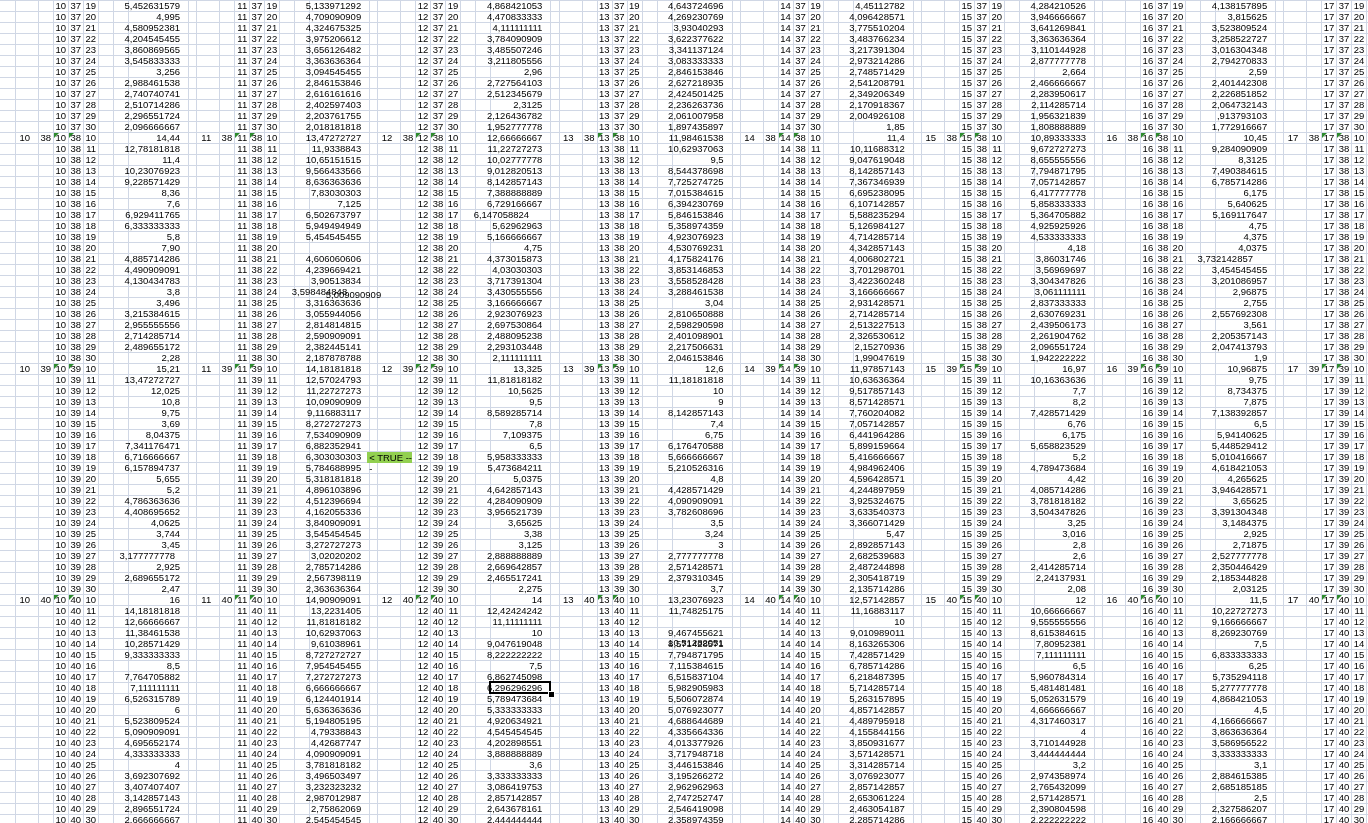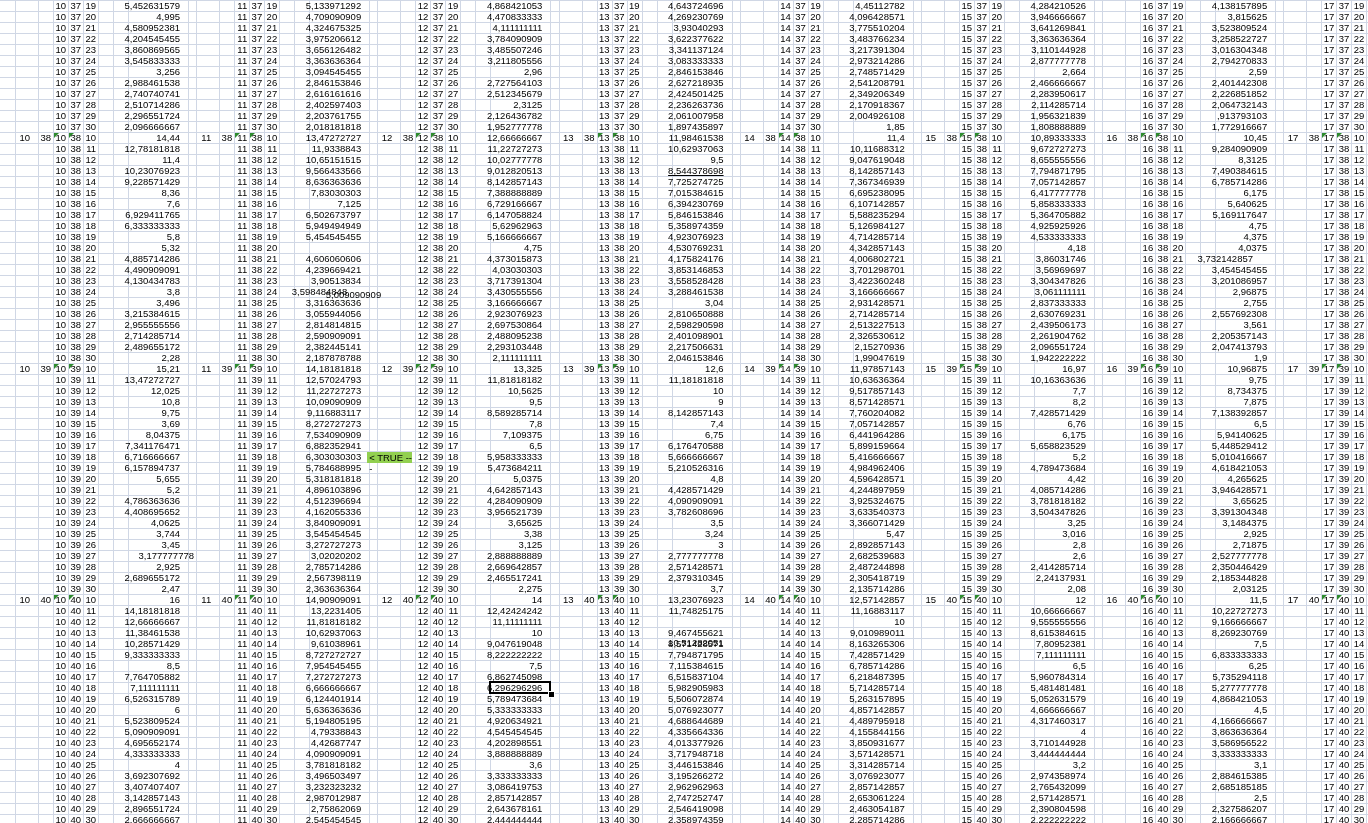--- a/index.html
+++ b/index.html
@@ -251,21 +251,21 @@
     <div class="cell r" style="left: 68px; top: 220px; width: 13px;">38</div>
     <div class="cell r" style="left: 83px; top: 220px; width: 13px;">18</div>
     <div class="cell r" style="left: 98px; top: 220px; width: 82px;">6,333333333</div>
     <div class="cell r" style="left: 53px; top: 231px; width: 13px;">10</div>
     <div class="cell r" style="left: 68px; top: 231px; width: 13px;">38</div>
     <div class="cell r" style="left: 83px; top: 231px; width: 13px;">19</div>
     <div class="cell r" style="left: 98px; top: 231px; width: 82px;">5,8</div>
     <div class="cell r" style="left: 53px; top: 242px; width: 13px;">10</div>
     <div class="cell r" style="left: 68px; top: 242px; width: 13px;">38</div>
     <div class="cell r" style="left: 83px; top: 242px; width: 13px;">20</div>
-    <div class="cell r" style="left: 98px; top: 242px; width: 82px;">5,32</div>
+    <div class="cell r" style="left: 98px; top: 242px; width: 82px;">7,90</div>
     <div class="cell r" style="left: 53px; top: 253px; width: 13px;">10</div>
     <div class="cell r" style="left: 68px; top: 253px; width: 13px;">38</div>
     <div class="cell r" style="left: 83px; top: 253px; width: 13px;">21</div>
     <div class="cell r" style="left: 98px; top: 253px; width: 82px;">4,885714286</div>
     <div class="cell r" style="left: 53px; top: 264px; width: 13px;">10</div>
     <div class="cell r" style="left: 68px; top: 264px; width: 13px;">38</div>
     <div class="cell r" style="left: 83px; top: 264px; width: 13px;">22</div>
     <div class="cell r" style="left: 98px; top: 264px; width: 82px;">4,490909091</div>
     <div class="cell r" style="left: 53px; top: 275px; width: 13px;">10</div>
     <div class="cell r" style="left: 68px; top: 275px; width: 13px;">38</div>
@@ -367,21 +367,21 @@
     <div class="cell r" style="left: 68px; top: 528px; width: 13px;">39</div>
     <div class="cell r" style="left: 83px; top: 528px; width: 13px;">25</div>
     <div class="cell r" style="left: 98px; top: 528px; width: 82px;">3,744</div>
     <div class="cell r" style="left: 53px; top: 539px; width: 13px;">10</div>
     <div class="cell r" style="left: 68px; top: 539px; width: 13px;">39</div>
     <div class="cell r" style="left: 83px; top: 539px; width: 13px;">26</div>
     <div class="cell r" style="left: 98px; top: 539px; width: 82px;">3,45</div>
     <div class="cell r" style="left: 53px; top: 550px; width: 13px;">10</div>
     <div class="cell r" style="left: 68px; top: 550px; width: 13px;">39</div>
     <div class="cell r" style="left: 83px; top: 550px; width: 13px;">27</div>
-    <div class="cell r" style="left: 112px; top: 550px; width: 82px;">3,177777778</div>
+    <div class="cell r" style="left: 93px; top: 550px; width: 82px;">3,177777778</div>
     <div class="cell r" style="left: 53px; top: 561px; width: 13px;">10</div>
     <div class="cell r" style="left: 68px; top: 561px; width: 13px;">39</div>
     <div class="cell r" style="left: 83px; top: 561px; width: 13px;">28</div>
     <div class="cell r" style="left: 98px; top: 561px; width: 82px;">2,925</div>
     <div class="cell r" style="left: 53px; top: 572px; width: 13px;">10</div>
     <div class="cell r" style="left: 68px; top: 572px; width: 13px;">39</div>
     <div class="cell r" style="left: 83px; top: 572px; width: 13px;">29</div>
     <div class="cell r" style="left: 98px; top: 572px; width: 82px;">2,689655172</div>
     <div class="cell r" style="left: 53px; top: 583px; width: 13px;">10</div>
     <div class="cell r" style="left: 68px; top: 583px; width: 13px;">39</div>
@@ -864,21 +864,21 @@
     <div class="cell r" style="left: 430.4px; top: 187px; width: 13px;">38</div>
     <div class="cell r" style="left: 445.4px; top: 187px; width: 13px;">15</div>
     <div class="cell r" style="left: 460.4px; top: 187px; width: 82px;">7,388888889</div>
     <div class="cell r" style="left: 415.4px; top: 198px; width: 13px;">12</div>
     <div class="cell r" style="left: 430.4px; top: 198px; width: 13px;">38</div>
     <div class="cell r" style="left: 445.4px; top: 198px; width: 13px;">16</div>
     <div class="cell r" style="left: 460.4px; top: 198px; width: 82px;">6,729166667</div>
     <div class="cell r" style="left: 415.4px; top: 209px; width: 13px;">12</div>
     <div class="cell r" style="left: 430.4px; top: 209px; width: 13px;">38</div>
     <div class="cell r" style="left: 445.4px; top: 209px; width: 13px;">17</div>
-    <div class="cell r" style="left: 460.4px; top: 209px; width: 82px;">6,147058824</div>
+    <div class="cell r" style="left: 460.4px; top: 209px; width: 82px; text-align: center;">6,147058824</div>
     <div class="cell r" style="left: 415.4px; top: 220px; width: 13px;">12</div>
     <div class="cell r" style="left: 430.4px; top: 220px; width: 13px;">38</div>
     <div class="cell r" style="left: 445.4px; top: 220px; width: 13px;">18</div>
     <div class="cell r" style="left: 460.4px; top: 220px; width: 82px;">5,62962963</div>
     <div class="cell r" style="left: 415.4px; top: 231px; width: 13px;">12</div>
     <div class="cell r" style="left: 430.4px; top: 231px; width: 13px;">38</div>
     <div class="cell r" style="left: 445.4px; top: 231px; width: 13px;">19</div>
     <div class="cell r" style="left: 460.4px; top: 231px; width: 82px;">5,166666667</div>
     <div class="cell r" style="left: 415.4px; top: 242px; width: 13px;">12</div>
     <div class="cell r" style="left: 430.4px; top: 242px; width: 13px;">38</div>
@@ -1162,21 +1162,21 @@
     <div class="cell r" style="left: 611.6px; top: 143px; width: 13px;">38</div>
     <div class="cell r" style="left: 626.6px; top: 143px; width: 13px;">11</div>
     <div class="cell r" style="left: 641.6px; top: 143px; width: 82px;">10,62937063</div>
     <div class="cell r" style="left: 596.6px; top: 154px; width: 13px;">13</div>
     <div class="cell r" style="left: 611.6px; top: 154px; width: 13px;">38</div>
     <div class="cell r" style="left: 626.6px; top: 154px; width: 13px;">12</div>
     <div class="cell r" style="left: 641.6px; top: 154px; width: 82px;">9,5</div>
     <div class="cell r" style="left: 596.6px; top: 165px; width: 13px;">13</div>
     <div class="cell r" style="left: 611.6px; top: 165px; width: 13px;">38</div>
     <div class="cell r" style="left: 626.6px; top: 165px; width: 13px;">13</div>
-    <div class="cell r" style="left: 641.6px; top: 165px; width: 82px; text-decoration: underline;">8,544378698</div>
+    <div class="cell r" style="left: 641.6px; top: 165px; width: 82px;">8,544378698</div>
     <div class="cell r" style="left: 596.6px; top: 176px; width: 13px;">13</div>
     <div class="cell r" style="left: 611.6px; top: 176px; width: 13px;">38</div>
     <div class="cell r" style="left: 626.6px; top: 176px; width: 13px;">14</div>
     <div class="cell r" style="left: 641.6px; top: 176px; width: 82px;">7,725274725</div>
     <div class="cell r" style="left: 596.6px; top: 187px; width: 13px;">13</div>
     <div class="cell r" style="left: 611.6px; top: 187px; width: 13px;">38</div>
     <div class="cell r" style="left: 626.6px; top: 187px; width: 13px;">15</div>
     <div class="cell r" style="left: 641.6px; top: 187px; width: 82px;">7,015384615</div>
     <div class="cell r" style="left: 596.6px; top: 198px; width: 13px;">13</div>
     <div class="cell r" style="left: 611.6px; top: 198px; width: 13px;">38</div>

